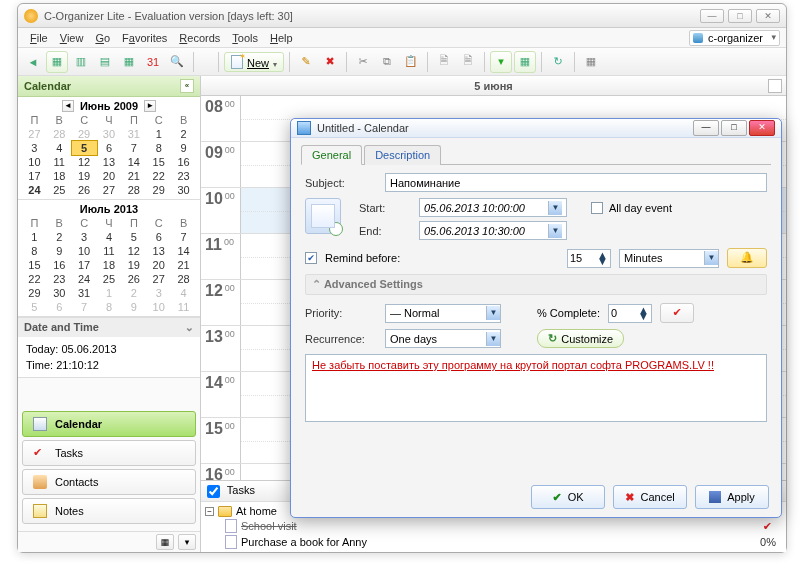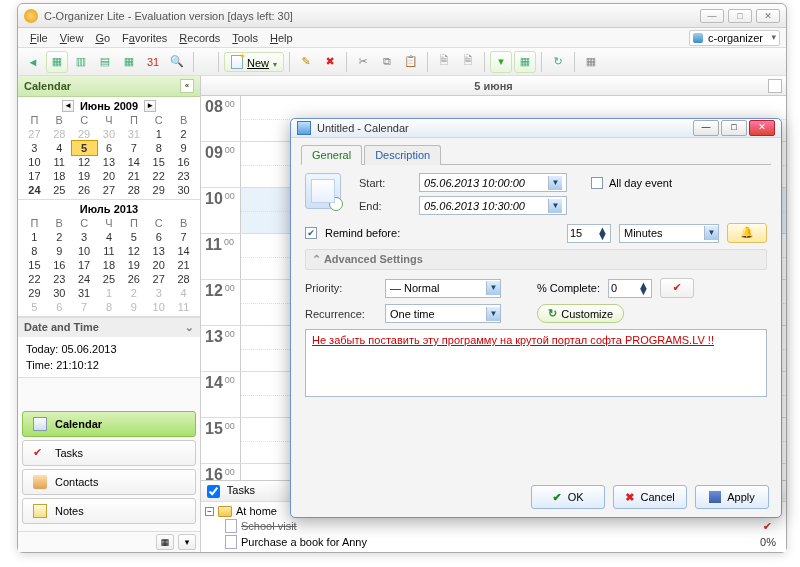--- a/index.html
+++ b/index.html
@@ -441,20 +441,24 @@
       <div class="dlg-wb">□</div>
       <div class="dlg-wb close">✕</div>
     </div>
   </div>
   <div class="dlg-body">
     <div class="tabs">
       <div class="tab active">General</div>
       <div class="tab">Description</div>
     </div>
     <div class="form">
+      <div class="frow">
+        <div class="flabel">Subject:</div>
+        <input class="finput" value="Напоминание" style="">
+      </div>
       <div class="frow" style="align-items:flex-start">
         <div class="cal-ico-big">
             <div class="clock"></div>
           </div>
         <div style="flex:1">
           <div class="frow" style="margin-bottom:4px">
             <div class="flabel" style="width:52px">Start:</div>
             <div class="date-field">
                 <span>05.06.2013 10:00:00</span>
                 <div class="dd">▼</div>
@@ -507,21 +511,21 @@
               <span>▲</span>
               <span>▼</span>
             </div>
           </div>
         <div class="ok-ico-btn">✔</div>
       </div>
 
       <div class="frow">
         <div class="flabel">Recurrence:</div>
         <div class="sel" style="width:116px">
-            <span>One time</span>
+            <span>One days</span>
             <div class="dd">▼</div>
           </div>
         <div style="width:20px"></div>
         <div class="cust-btn">
             <span>Customize</span>
           </div>
       </div>
 
       <div class="note-area">Не забыть поставить эту программу на крутой портал софта PROGRAMS.LV !!</div>
     </div>

